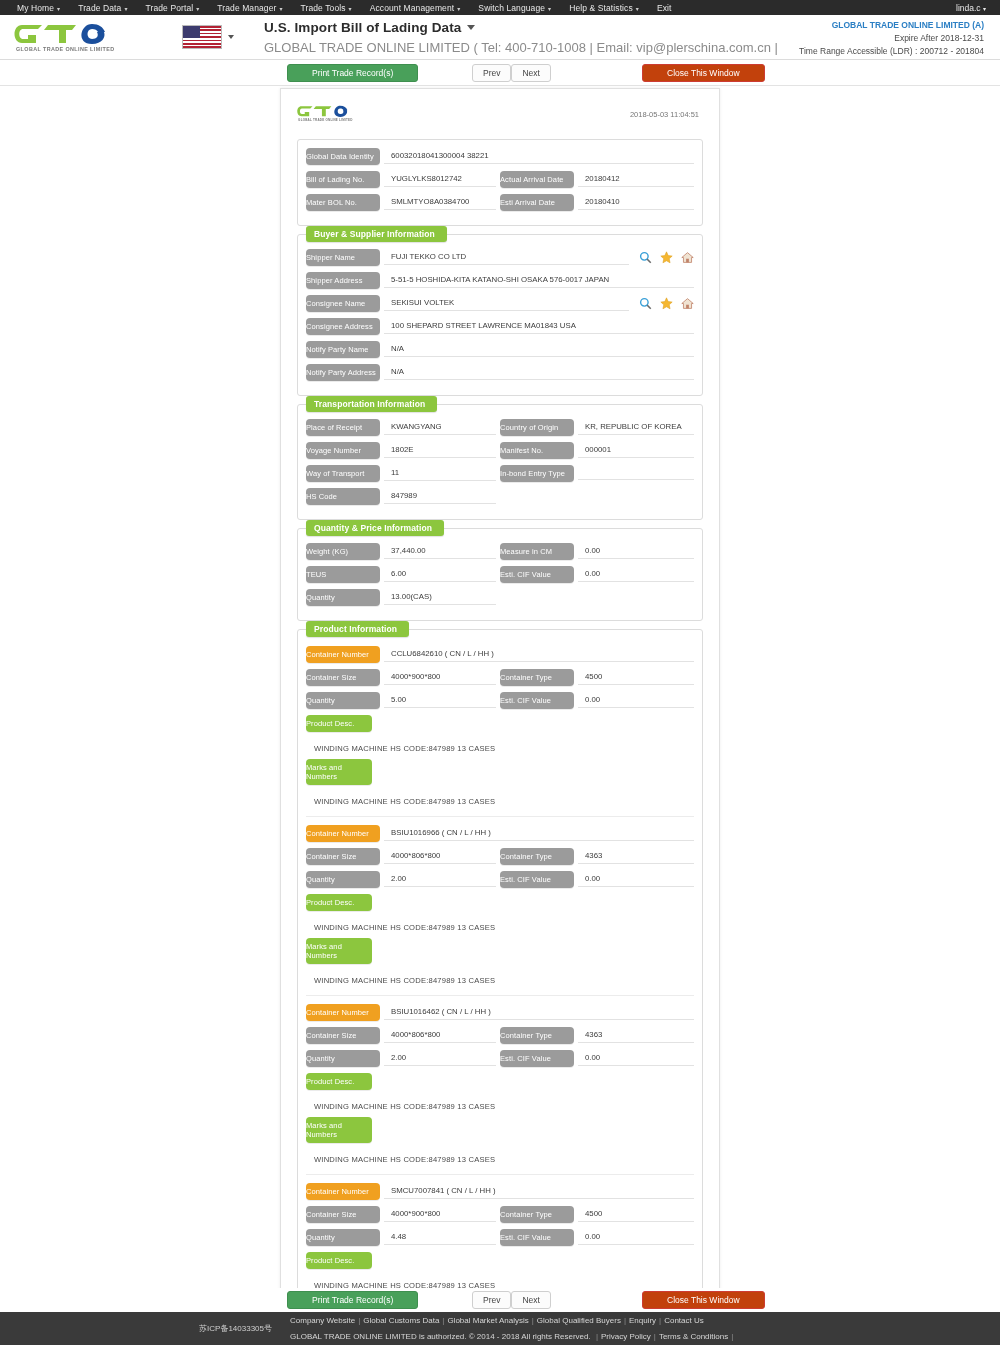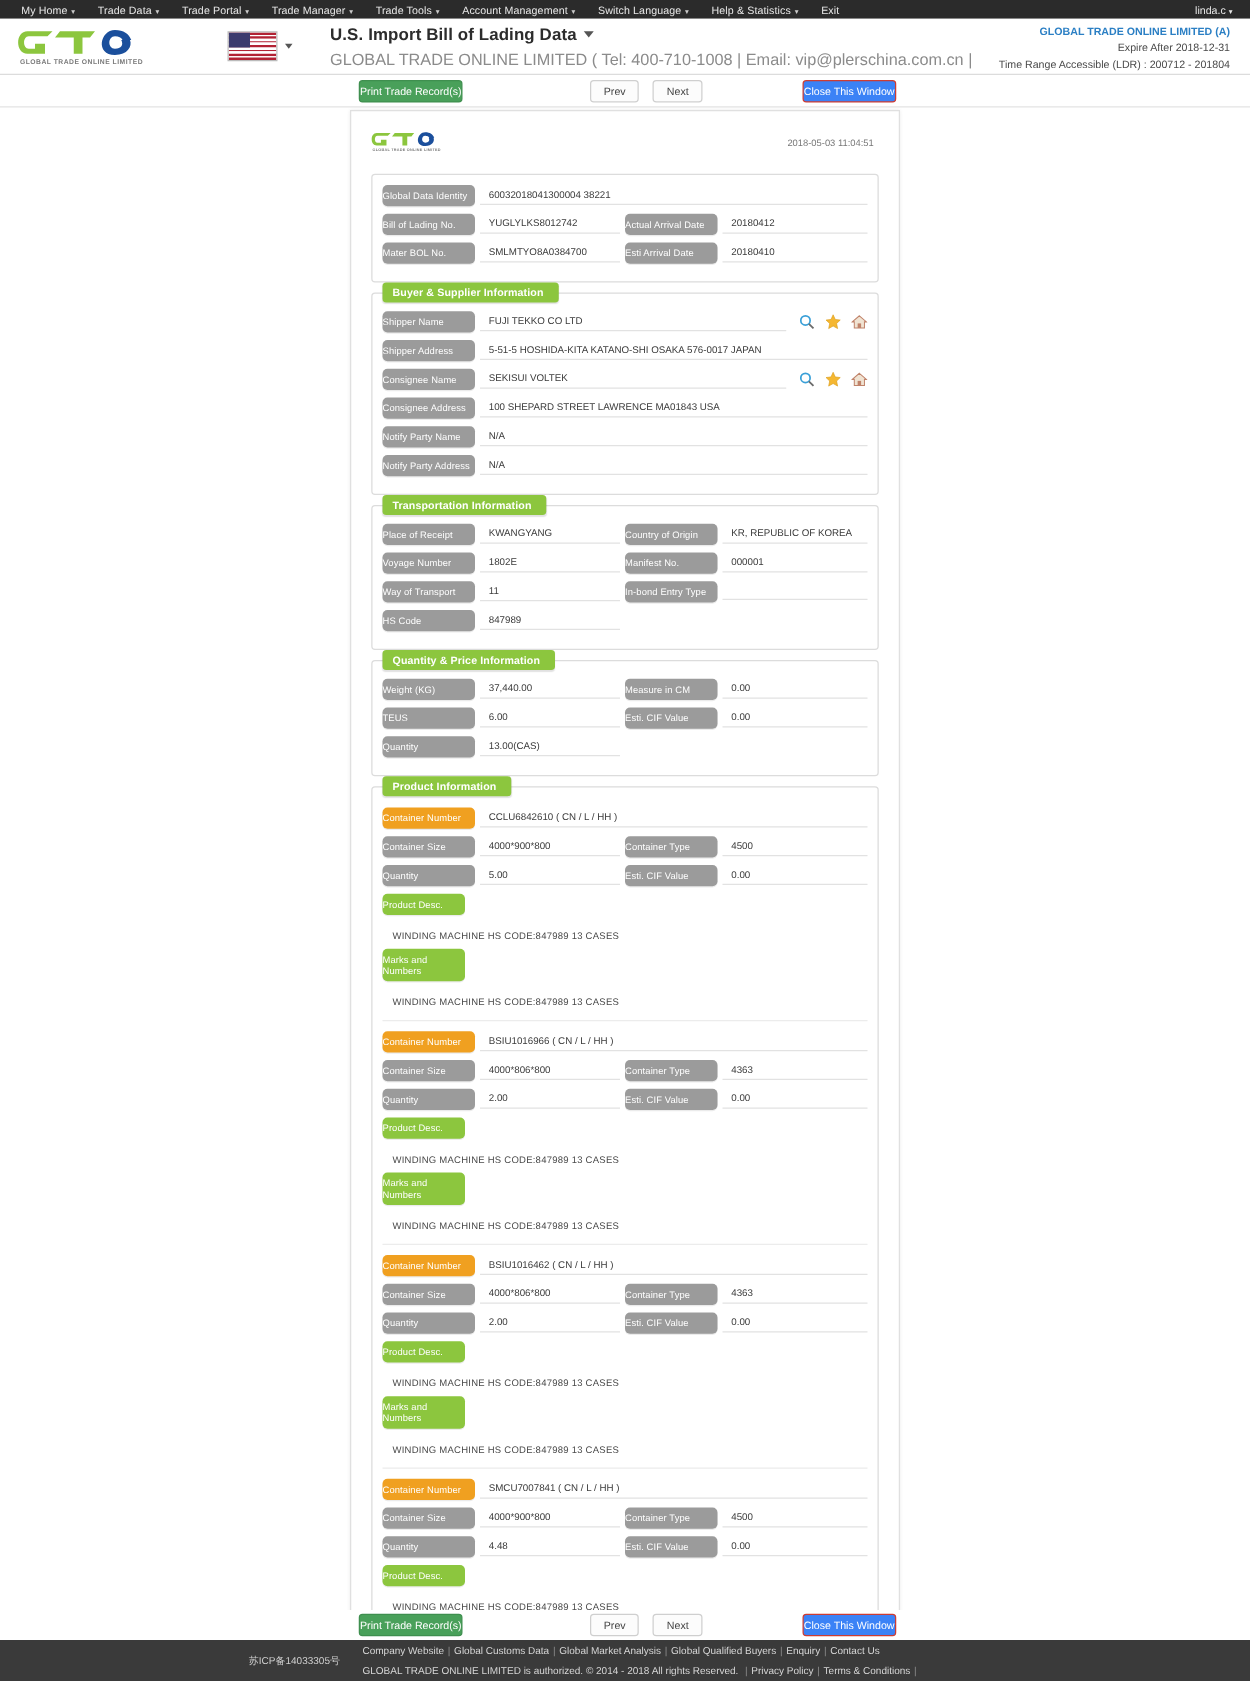--- a/index.html
+++ b/index.html
@@ -90,31 +90,31 @@
   
   .toolbar {
     position:relative;
     height:26px;
     background:#fff;
     border-bottom:1px solid #e3e3e3;
   }
   .btn {
     font-size:8.5px;
     border-radius:3px;
-    padding:3px 0;
+    padding:3px 24px;
     display:inline-block;
     cursor:pointer;
     line-height:1.2;
     white-space:nowrap;
   }
   .btn-green { background:#49a05a; border:1px solid #3f8f4f; color:#fff; }
-  .btn-red   { background:#3b82f6; border:1px solid #cd3c33; color:#fff; }
+  .btn-red   { background:#c2410c; border:1px solid #cd3c33; color:#fff; }
   .btn-plain { background:#fcfcfc; border:1px solid #cfcfcf; color:#444; padding:3px 10px; }
   .tb-left  { position:absolute; left:287px; top:4px; }
-  .tb-mid   { position:absolute; left:472px; top:4px; display:flex; gap:11px; }
+  .tb-mid   { position:absolute; left:472px; top:4px; display:flex; gap:0; }
   .tb-right { position:absolute; left:642px; top:4px; }
 
   
   .doc {
     position:absolute;
     left:280px; top:88px;
     width:440px;
     background:#fff;
     border:1px solid #e0e0e0;
     box-shadow:0 0 3px rgba(0,0,0,.08);

